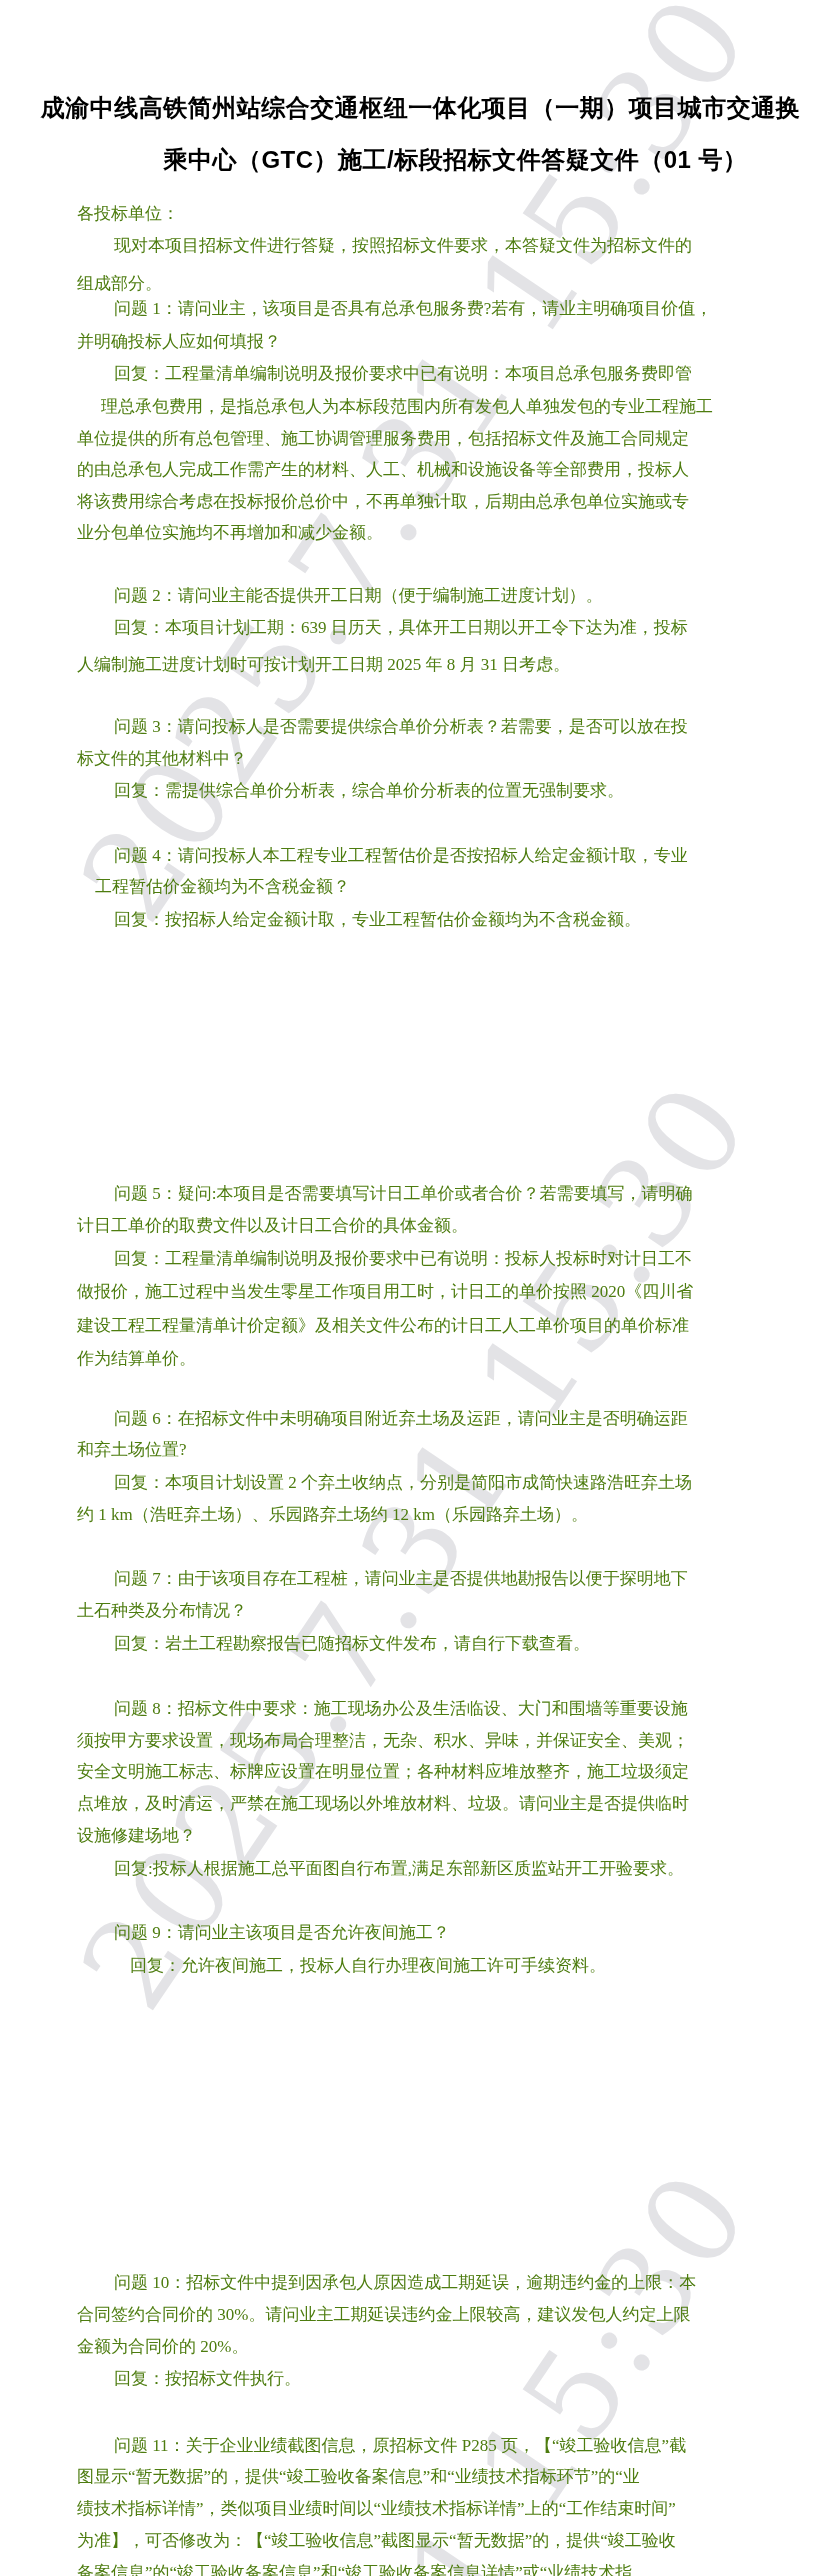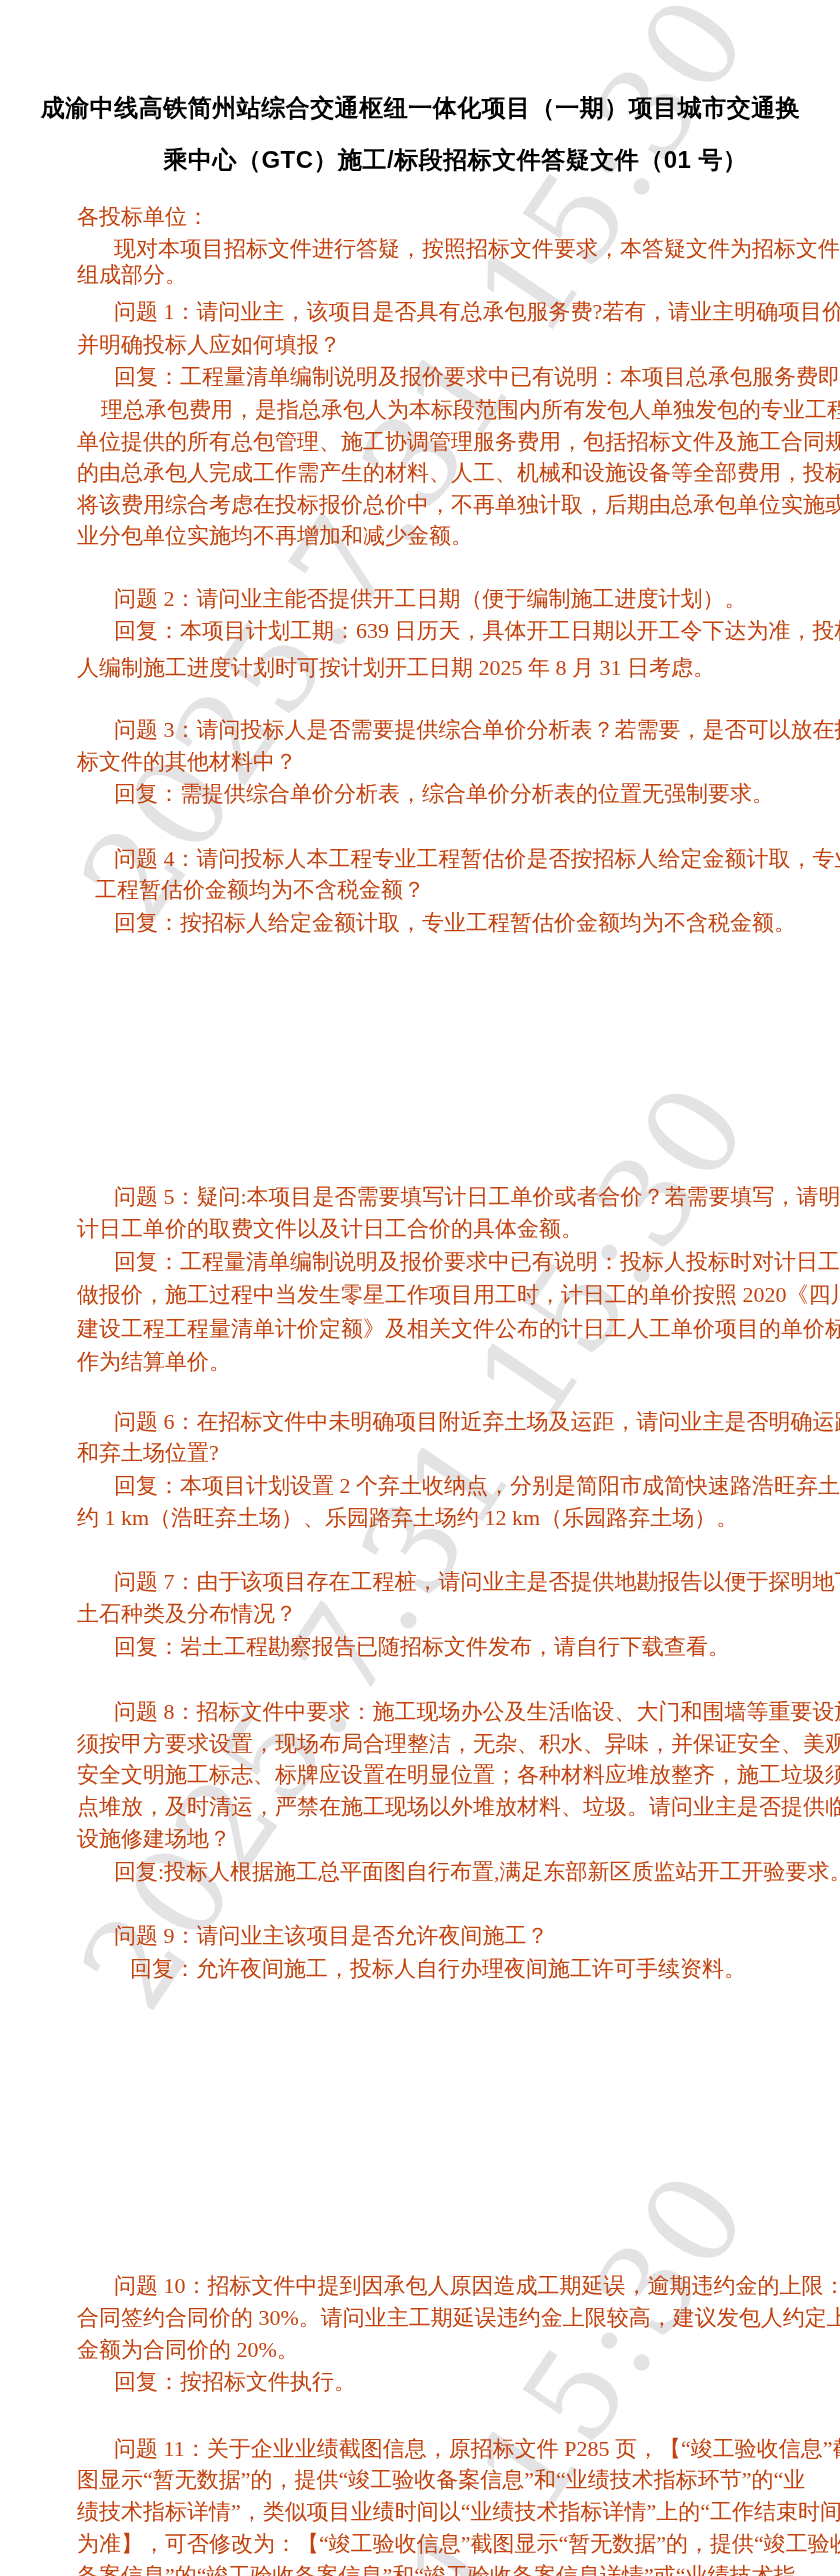--- a/index.html
+++ b/index.html
@@ -18,35 +18,35 @@
     position:absolute;left:0;width:100%;margin:0;text-align:center;
     font-family:"Liberation Sans","DejaVu Sans",sans-serif;
     font-weight:bold;font-size:24px;line-height:1.2;color:#000;
     letter-spacing:0.5px;z-index:2;
   }
   .t1{top:94px;}
   .t2{top:146px;padding-left:35px;}
   .content{position:absolute;left:0;top:0;width:100%;height:100%;z-index:2;}
   .line{
     position:absolute;white-space:nowrap;
-    font-size:22px;line-height:1.15;color:#c2410c;
+    font-size:17px;line-height:1.15;color:#4d7c0f;
   }
 </style>
 </head>
 <body>
 
 <div class="doc">
   <div class="page" id="page1">
     <div class="wm">2025.7.31 15:30</div>
     <h1 class="title-line t1">成渝中线高铁简州站综合交通枢纽一体化项目（一期）项目城市交通换</h1>
     <h1 class="title-line t2">乘中心（GTC）施工/标段招标文件答疑文件（01 号）</h1>
     <div class="content">
         <div class="line" style="left: 77px; top: 204px;">各投标单位：</div>
         <div class="line" style="left: 114px; top: 236px;">现对本项目招标文件进行答疑，按照招标文件要求，本答疑文件为招标文件的</div>
-        <div class="line" style="left: 77px; top: 262px;">组成部分。</div>
+        <div class="line" style="left: 77px; top: 274px;">组成部分。</div>
         <div class="line" style="left: 114px; top: 299px;">问题 1：请问业主，该项目是否具有总承包服务费?若有，请业主明确项目价值，</div>
         <div class="line" style="left: 77px; top: 332px;">并明确投标人应如何填报？</div>
         <div class="line" style="left: 114px; top: 364px;">回复：工程量清单编制说明及报价要求中已有说明：本项目总承包服务费即管</div>
         <div class="line" style="left: 77px; top: 397px; margin-left: 24px;">理总承包费用，是指总承包人为本标段范围内所有发包人单独发包的专业工程施工</div>
         <div class="line" style="left: 77px; top: 429px;">单位提供的所有总包管理、施工协调管理服务费用，包括招标文件及施工合同规定</div>
         <div class="line" style="left: 77px; top: 460px;">的由总承包人完成工作需产生的材料、人工、机械和设施设备等全部费用，投标人</div>
         <div class="line" style="left: 77px; top: 492px;">将该费用综合考虑在投标报价总价中，不再单独计取，后期由总承包单位实施或专</div>
         <div class="line" style="left: 77px; top: 523px;">业分包单位实施均不再增加和减少金额。</div>
         <div class="line" style="left: 114px; top: 586px;">问题 2：请问业主能否提供开工日期（便于编制施工进度计划）。</div>
         <div class="line" style="left: 114px; top: 618px;">回复：本项目计划工期：639 日历天，具体开工日期以开工令下达为准，投标</div>

